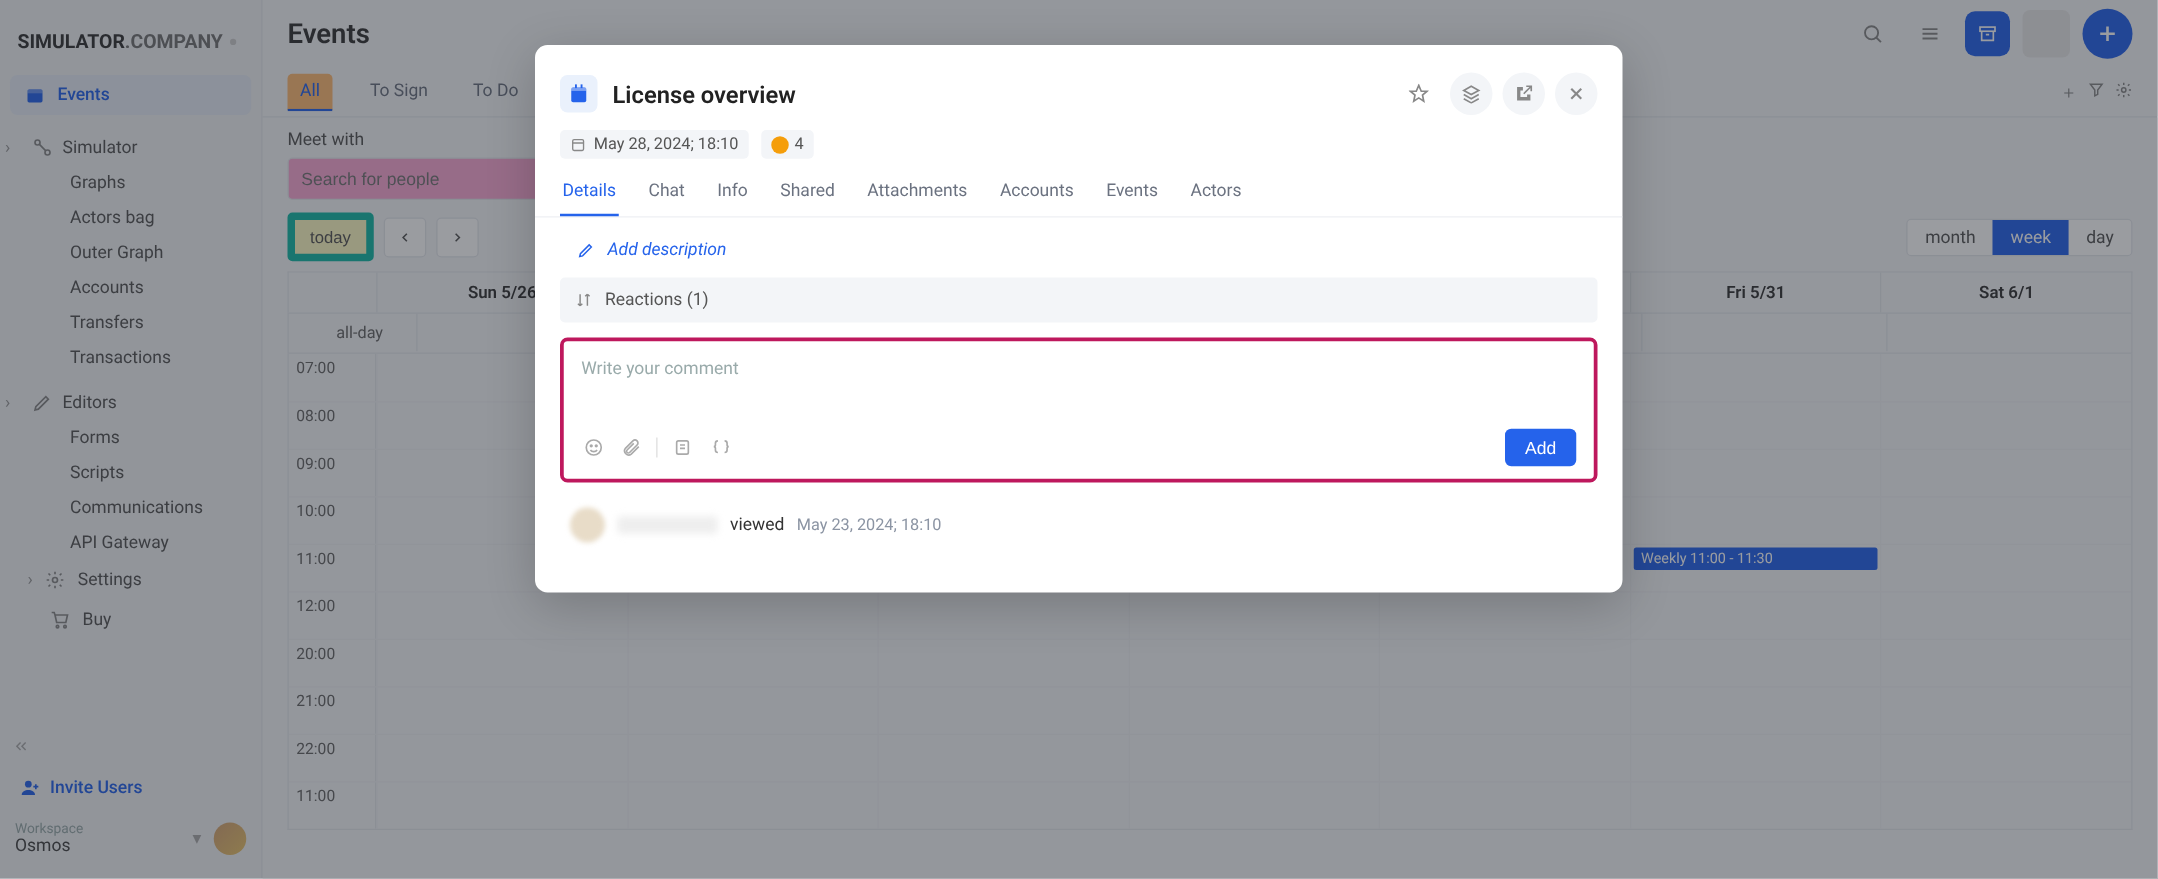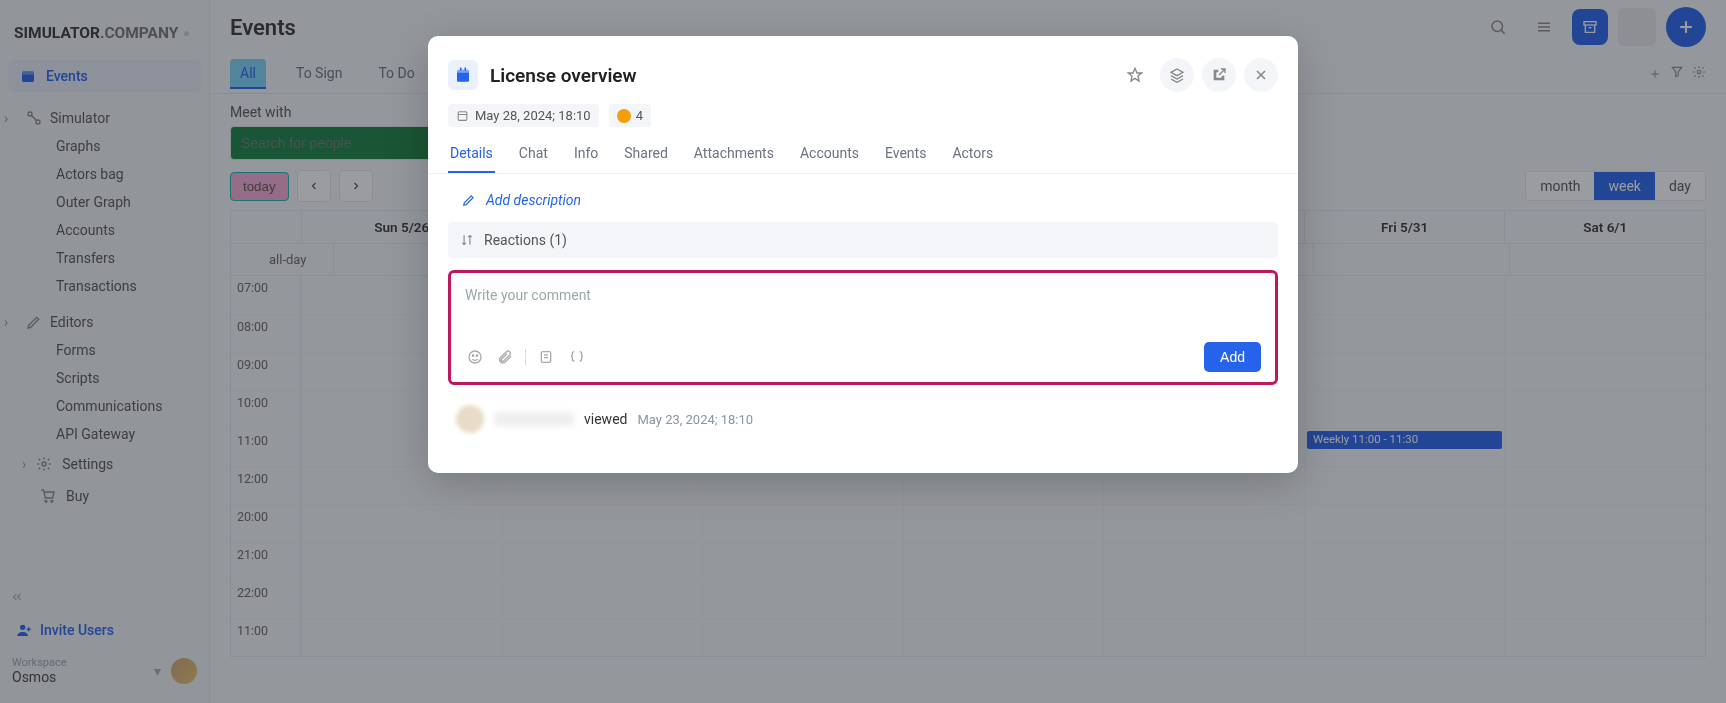--- a/index.html
+++ b/index.html
@@ -53,29 +53,29 @@
 .topbar { height:54px; display:flex; align-items:center; padding:0 20px; }
 .page-title { font-size:22px; font-weight:600; color:#333; }
 .topbar-right { margin-left:auto; display:flex; align-items:center; gap:10px; }
 .icon-btn { width:36px; height:36px; border-radius:8px; display:flex; align-items:center; justify-content:center; color:#888; cursor:pointer; }
 .icon-btn.filled { background:#2563eb; color:#fff; }
 .new-btn { width:40px; height:40px; border-radius:50%; background:#2563eb; color:#fff; display:flex; align-items:center; justify-content:center; font-size:22px; }
 .lightbox { width:38px;height:38px;border-radius:6px;background:#e8e8e8; }
 
 .tabs-row { display:flex; align-items:center; padding:0 20px; border-bottom:1px solid #e4e7ec; gap:24px; height:40px;}
 .page-tab { padding:10px 6px; color:#6b7280; cursor:pointer; border-bottom:2px solid transparent;}
-.page-tab.active { color:#2563eb; border-bottom-color:#2563eb; background:#7dd3fc; border-radius:4px 4px 0 0; padding:6px 10px;}
+.page-tab.active { color:#2563eb; border-bottom-color:#2563eb; background:#fdba74; border-radius:4px 4px 0 0; padding:6px 10px;}
 .tabs-actions { margin-left:auto; display:flex; gap:8px; color:#888;}
 .tabs-actions span { cursor:pointer; }
 
 .meetwith { padding:10px 20px 6px; color:#555; font-size:14px;}
 .search-ppl { margin:0 20px 10px; }
-.search-ppl input { width: 220px; padding:8px 10px; border:1px solid #e4e7ec; border-radius:4px; font-size:14px; background:#15803d;}
+.search-ppl input { width: 220px; padding:8px 10px; border:1px solid #e4e7ec; border-radius:4px; font-size:14px; background:#f9a8d4;}
 .cal-toolbar { display:flex; align-items:center; padding:0 20px 8px; gap:8px; }
-.today-btn { padding:6px 12px; border:1px solid #14b8a6; border-radius:4px; background:#f9a8d4; cursor:pointer; color:#555;}
+.today-btn { padding:6px 12px; border:6px solid #14b8a6; border-radius:4px; background:#fef9c3; cursor:pointer; color:#555;}
 .nav-btn { width:34px; height:32px; border:1px solid #e4e7ec; border-radius:4px; background:#fff; display:flex; align-items:center; justify-content:center; color:#555; cursor:pointer;}
 .view-switch { margin-left:auto; display:flex; border:1px solid #e4e7ec; border-radius:4px; overflow:hidden;}
 .view-opt { padding:6px 14px; color:#555; cursor:pointer; background:#fff;}
 .view-opt.active { background:#2563eb; color:#fff; }
 
 .cal-grid { flex:1; overflow:hidden; display:flex; flex-direction:column; padding:0 20px;}
 .cal-hdr { display:flex; border:1px solid #e4e7ec; border-bottom:none;}
 .time-col { width:70px; }
 .day-col { flex:1; text-align:center; padding:8px 0; font-size:13.5px; color:#333; font-weight:600; border-left:1px solid #e4e7ec;}
 .allday-row { display:flex; border:1px solid #e4e7ec; }

